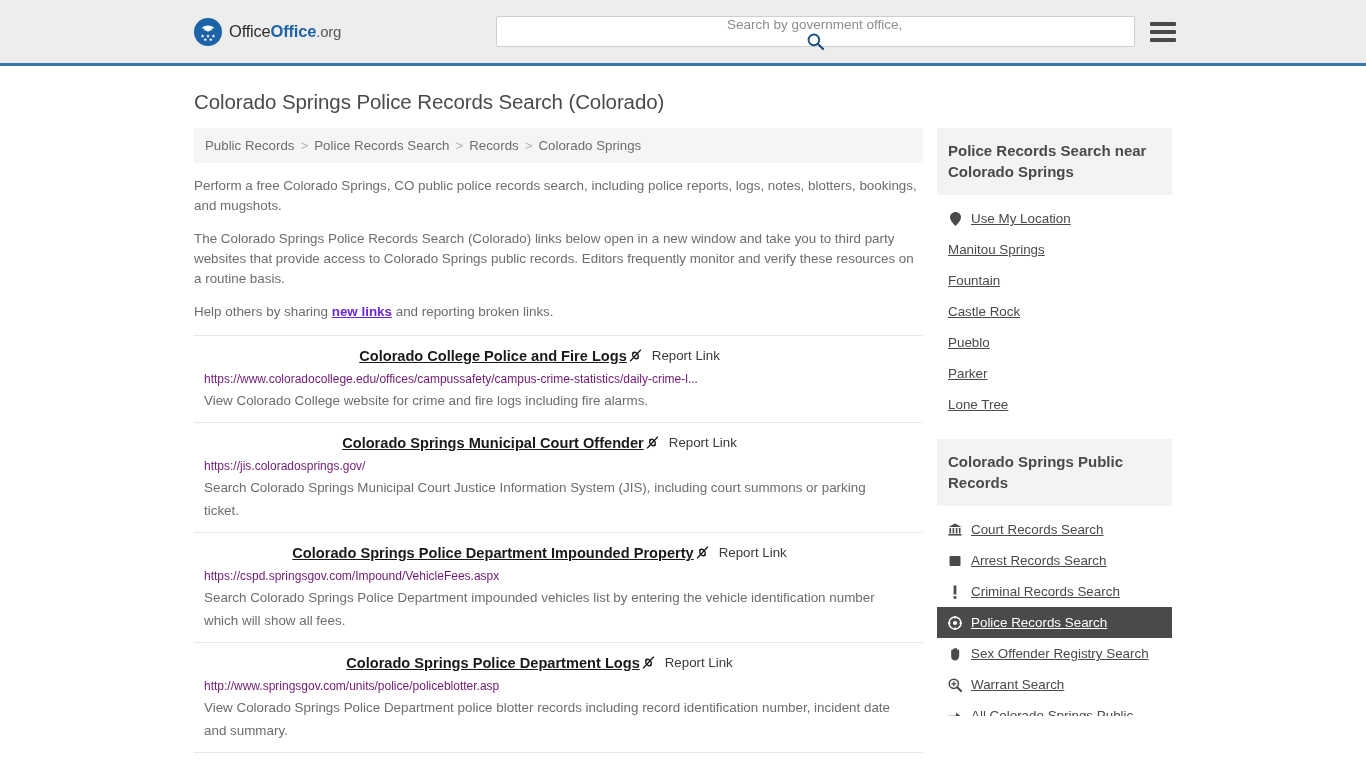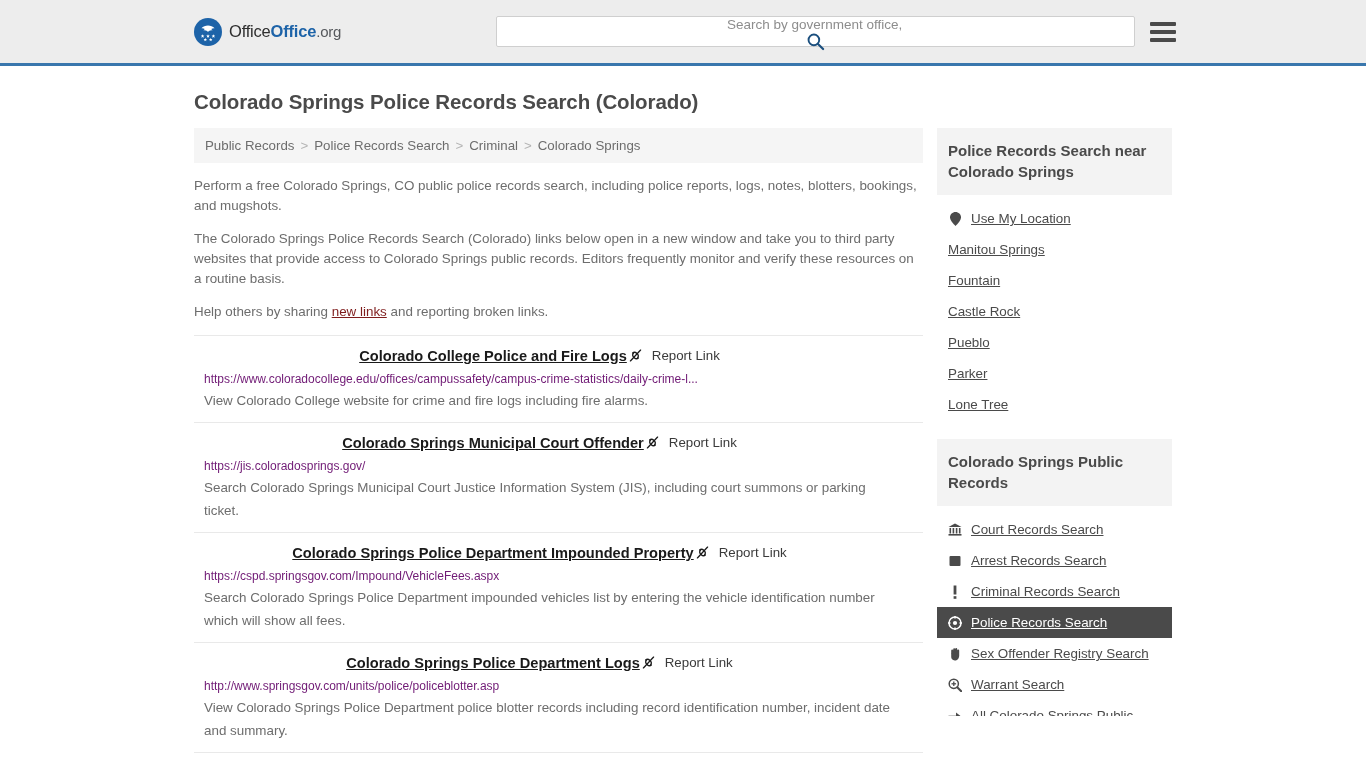--- a/index.html
+++ b/index.html
@@ -89,21 +89,21 @@
     border-radius: 1px;
   }
 
   
   .page {
     width: 1366px;
     padding: 0 194px;
   }
   .page-title {
     font-size: 20.5px;
-    font-weight: bold;
+    font-weight: normal;
     color: #4a4a4a;
     padding-top: 24px;
     padding-bottom: 14px;
     letter-spacing: -0.1px;
   }
   .columns {
     display: flex;
     gap: 0;
     align-items: flex-start;
   }
@@ -132,23 +132,23 @@
 
   
   .intro { padding-top: 13px; }
   .intro p {
     font-size: 13.4px;
     line-height: 20px;
     color: #6d6d6d;
     margin-bottom: 13px;
   }
   .intro p a {
-    color: #7f1d1d;
+    color: #6d28d9;
     text-decoration: underline;
-    font-weight: normal;
+    font-weight: bold;
   }
 
   
   .result {
     border-top: 1px solid #e9e9e9;
     padding: 11px 0 10px 10px;
     position: relative;
   }
   .result:first-of-type { border-top: 1px solid #e9e9e9; }
   .result-head {
@@ -274,21 +274,21 @@
 
   <div class="columns">
 
     <div class="main-col">
 
       <div class="breadcrumb">
         <a href="#">Public Records</a>
         <span class="sep">&gt;</span>
         <a href="#">Police Records Search</a>
         <span class="sep">&gt;</span>
-        <a href="#">Criminal</a>
+        <a href="#">Records</a>
         <span class="sep">&gt;</span>
         <span class="current">Colorado Springs</span>
       </div>
 
       <div class="intro">
         <p>Perform a free Colorado Springs, CO public police records search, including police reports, logs, notes, blotters, bookings, and mugshots.</p>
         <p>The Colorado Springs Police Records Search (Colorado) links below open in a new window and take you to third party websites that provide access to Colorado Springs public records. Editors frequently monitor and verify these resources on a routine basis.</p>
         <p><span>Help others by sharing </span><a href="#">new links</a><span> and reporting broken links.</span></p>
       </div>
 

